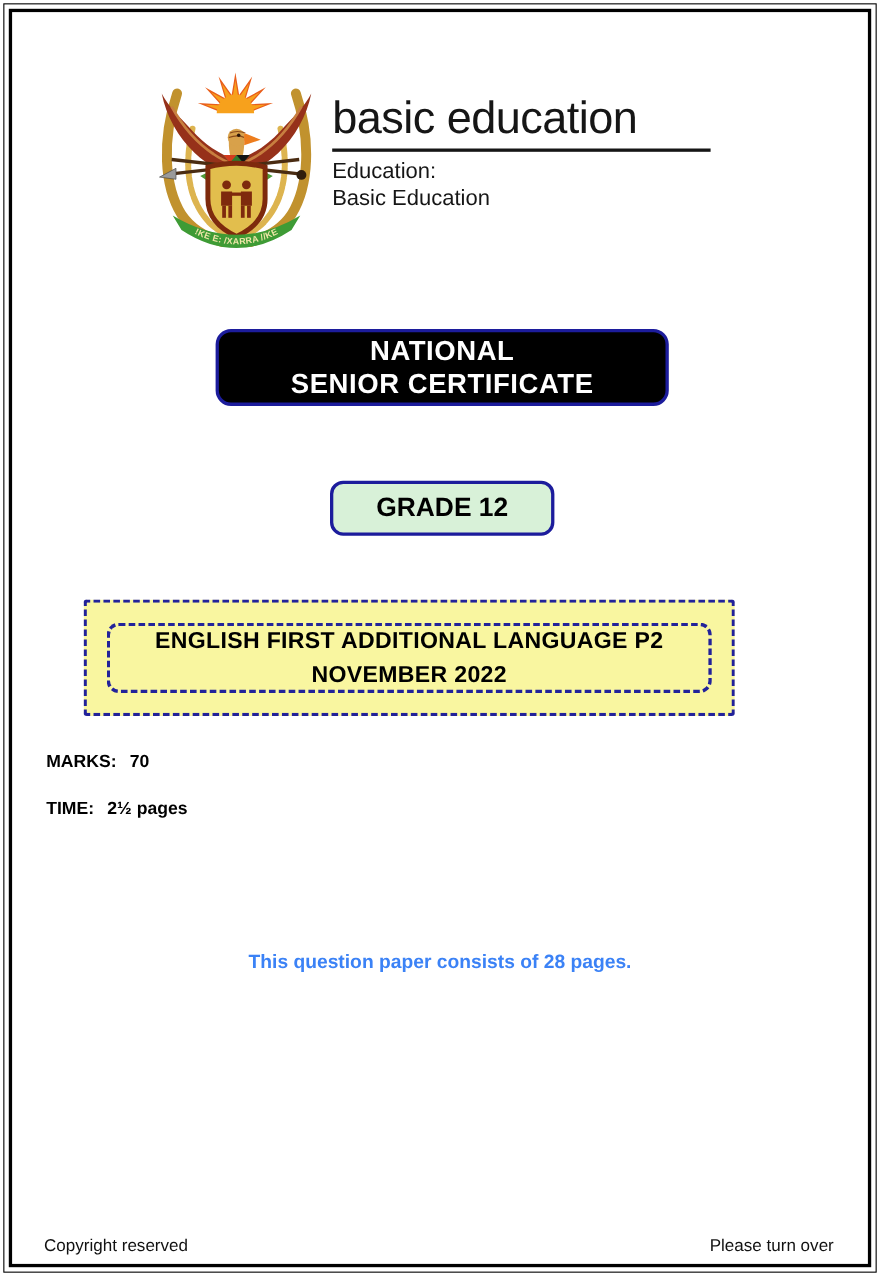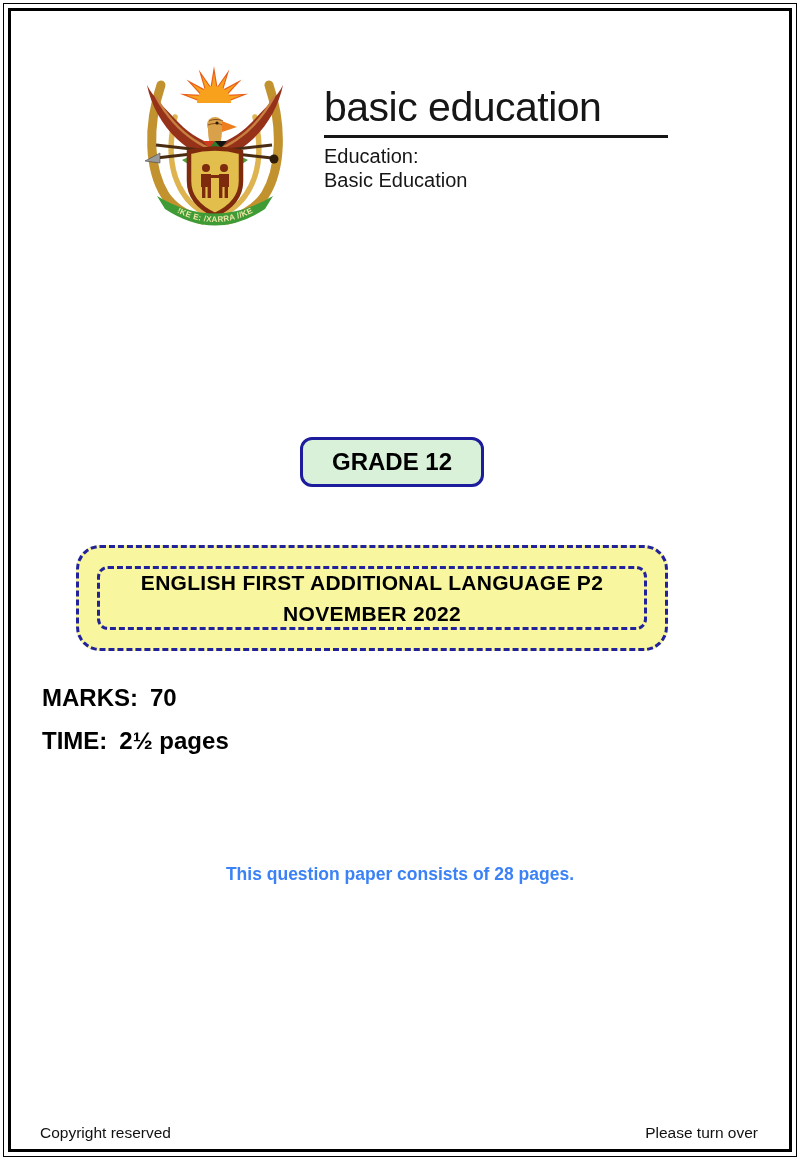--- a/index.html
+++ b/index.html
@@ -6,53 +6,53 @@
   .page {
     position:relative; width:800px; height:1160px; margin:0 auto;
     background:#ffffff; font-family:"Liberation Sans", sans-serif; color:#111;
     overflow:hidden;
   }
   .frame-outer { position:absolute; inset:3px; border:1.5px solid #000; pointer-events:none; }
   .frame-inner { position:absolute; inset:8px; border:3.5px solid #000; pointer-events:none; }
 
   .emblem { position:absolute; left:142px; top:57px; width:146px; height:181px; }
 
-  .brand { position:absolute; left:324px; top:84px; width:360px; }
+  .brand { position:absolute; left:302px; top:84px; width:360px; }
   .wordmark { font-size:41px; line-height:46px; letter-spacing:-0.5px; color:#161616; }
   .brand-rule { width:344px; height:3px; background:#161616; margin-top:5px; }
   .dept { margin-top:6px; font-size:20px; line-height:24px; color:#161616; }
   .country { font-size:21.5px; line-height:24px; font-weight:bold; letter-spacing:0.8px; color:#161616; }
 
   .cert-box {
     position:absolute; left:196px; top:299px; width:412px; height:70px; box-sizing:border-box;
     background:#000; border:3px solid #1c1c9c; border-radius:14px;
     display:flex; flex-direction:column; align-items:center; justify-content:center;
     color:#fff; font-weight:bold; font-size:25px; line-height:30px; letter-spacing:0.5px; text-align:center;
   }
 
   .grade-box {
-    position:absolute; left:300px; top:437px; width:184px; height:50px; box-sizing:border-box;
+    position:absolute; left:300px; top:437px; width:204px; height:50px; box-sizing:border-box;
     background:#d8f1d8; border:3.5px solid #1c1c9c; border-radius:12px;
     display:flex; align-items:center; justify-content:center;
     font-weight:bold; font-size:24px; color:#000;
   }
 
   .subject-box {
     position:absolute; left:76px; top:545px; width:592px; height:106px; box-sizing:border-box;
-    background:#f9f6a0; border:3.5px dashed #22229a; border-radius:24px; padding:18px;
+    background:#f9f6a0; border:3.5px dashed #22229a; border-radius:3px; padding:18px;
   }
   .subject-inner {
     width:100%; height:100%; box-sizing:border-box;
     border:3.5px dashed #22229a; border-radius:11px;
     display:flex; flex-direction:column; align-items:center; justify-content:center; text-align:center;
   }
   .subject-title { font-weight:bold; font-size:21px; letter-spacing:0.3px; color:#000; }
   .subject-session { font-weight:bold; font-size:21px; letter-spacing:0.3px; color:#000; margin-top:7px; }
 
-  .detail-row { position:absolute; left:42px; font-weight:bold; font-size:24px; color:#000; }
+  .detail-row { position:absolute; left:42px; font-weight:bold; font-size:16px; color:#000; }
   .detail-row .val { margin-left:12px; }
   .marks-row { top:684px; }
   .time-row  { top:727px; }
 
   .pages-note { position:absolute; left:0; right:0; top:864px; text-align:center; font-weight:bold; font-size:17.5px; color:#3b82f6; }
 
   .footer { position:absolute; left:40px; right:42px; top:1124px; display:flex; justify-content:space-between; font-size:15.5px; color:#111; }
 </style>
 </head>
 <body>
@@ -127,20 +127,24 @@
 
   <div class="brand">
     <div class="wordmark">basic education</div>
     <div class="brand-rule"></div>
     <div class="dept">
       <div>Education:</div>
       <div>Basic Education</div>
     </div>
   </div>
 
+  <div class="cert-box">
+    <div>NATIONAL</div>
+    <div>SENIOR CERTIFICATE</div>
+  </div>
 
   <div class="grade-box">
     <span>GRADE 12</span>
   </div>
 
   <div class="subject-box">
     <div class="subject-inner">
       <div class="subject-title">ENGLISH FIRST ADDITIONAL LANGUAGE P2</div>
       <div class="subject-session">NOVEMBER 2022</div>
     </div>

